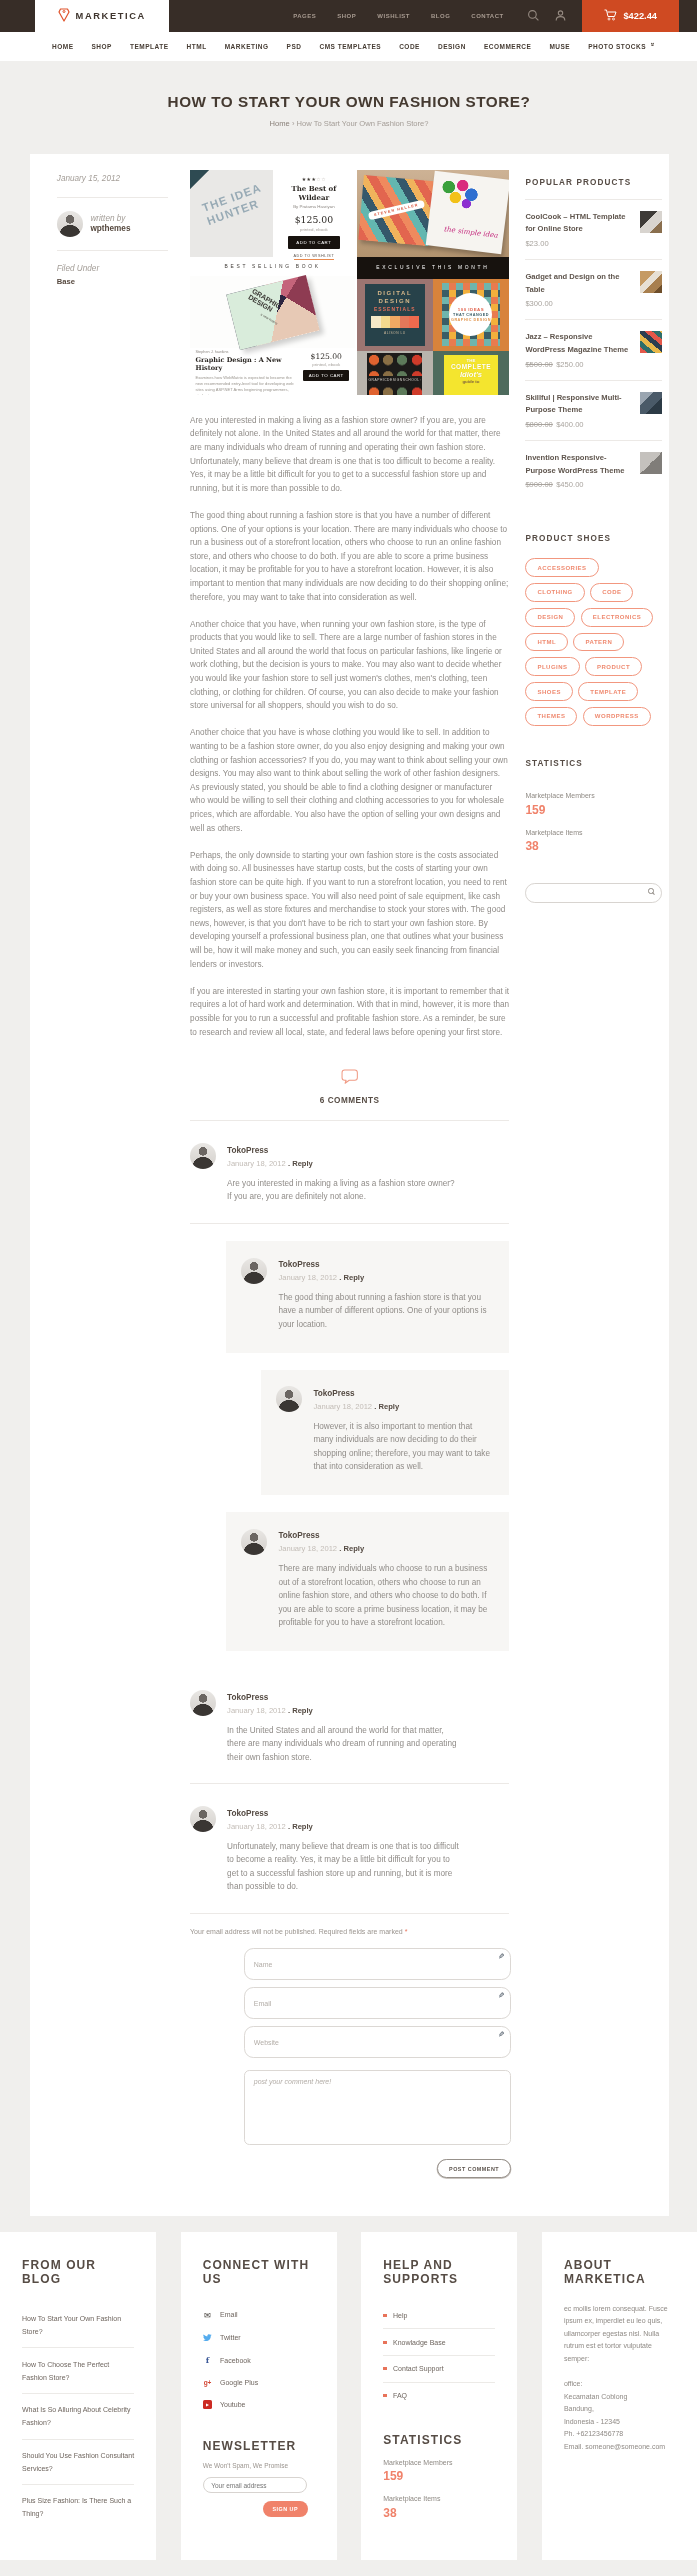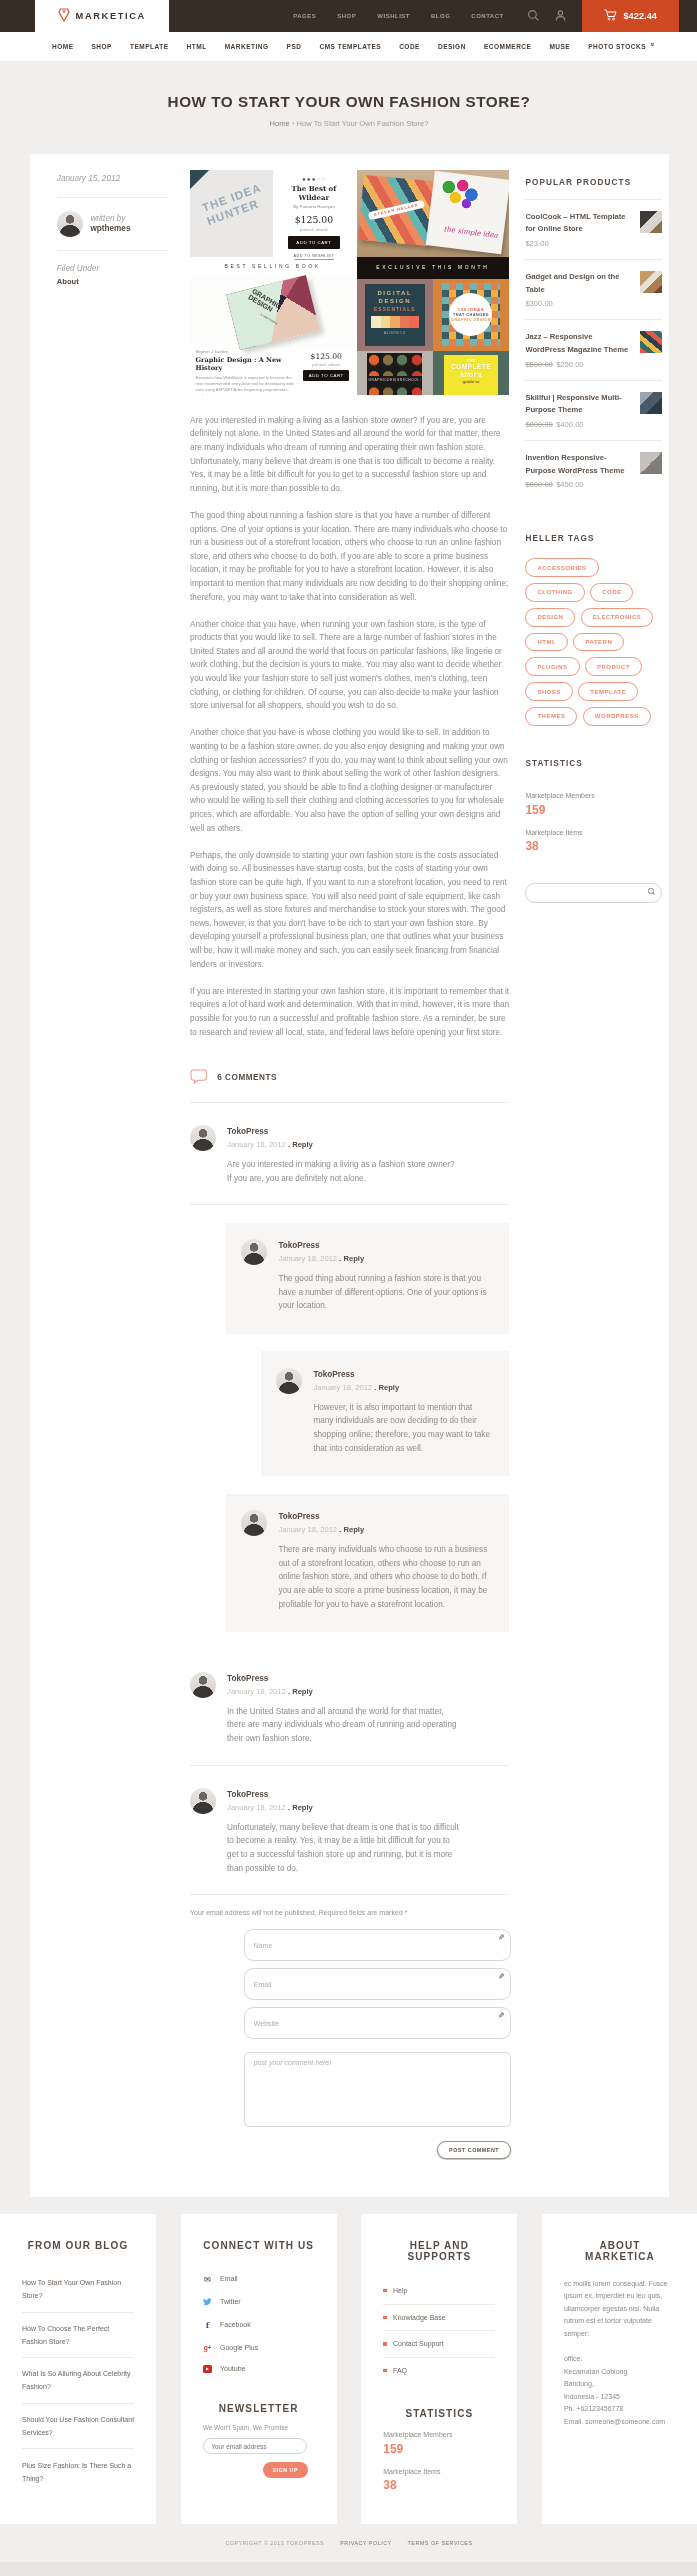--- a/index.html
+++ b/index.html
@@ -116,21 +116,21 @@
   .r-c4-cover { width:70%; height:52px; margin-top:4.4px; background:#f4e52e; text-align:center; padding-top:3.3px; }
   .c4, .c4b, .c4c, .c4d { display:block; color:#fff; font-weight:bold; text-shadow:0 0 1.1px #d6c51b; }
   .c4 { font-size:4.4px; } .c4b { font-size:6.5px; letter-spacing:0.5px; }
   .c4c { font-size:7.6px; font-style:italic; color:#fffef5; } .c4d { font-size:4.4px; color:#8a6f45; }
 
   
   .post-body { margin-top:18.5px; }
   .post-body p { font-size:8.2px; line-height:13.6px; color:#908c88; margin-bottom:13.6px; }
 
   
-  .section-head { display:flex; align-items:center; gap:9.8px; margin-top:30px; padding-bottom:15.3px; border-bottom:0.5px solid #ece9e6; }
+  .section-head { display:flex; align-items:center; gap:9.8px; margin-top:30px; padding-bottom:15.3px; border-bottom:0.5px solid #ece9e6;flex-direction:column; }
   .section-head .s-title { font-size:8.2px; font-weight:bold; letter-spacing:0.5px; color:#574d45; }
   .comment { display:flex; gap:11px; }
   .comment[data-level="1"] { padding:22px 0 19px; border-bottom:0.5px solid #ece9e6; }
   .comment[data-level="2"] { margin:17.4px 0 17.4px 36px; background:#f7f6f4; padding:16.3px 15.3px 21px; }
   .comment[data-level="3"] { margin:17.4px 0 17.4px 71px; background:#f7f6f4; padding:16.3px 15.3px 21px; }
   .c-author { font-weight:bold; font-size:8.2px; color:#544a42; padding-top:2.2px; }
   .c-meta { margin-top:4.4px; font-size:7.6px; }
   .c-date { color:#c3bdb7; }
   .c-sep { color:#544a42; font-weight:bold; }
   .c-reply { color:#544a42; font-weight:bold; cursor:pointer; }
@@ -171,21 +171,21 @@
   .stat-label { font-size:7px; color:#8f8a84; margin-top:12px; }
   .stat-value { font-size:12px; font-weight:bold; color:#f0826a; margin-top:3.3px; }
   .sb-search { position:relative; margin-top:30px; }
   .sb-search input { width:100%; height:19.6px; border:1.1px solid #d8d4d0; border-radius:9.8px; padding:0 22px 0 8.7px; outline:none; background:#fff; font-family:inherit; font-size:7px; }
   .mag { position:absolute; right:8.7px; top:5.4px; width:5.4px; height:5.4px; border:1.1px solid #8f8a84; border-radius:50%; }
   .mag::after { content:""; position:absolute; width:1.1px; height:3.3px; background:#8f8a84; right:-1.1px; bottom:-2.2px; transform:rotate(-45deg); }
 
   
   .site-footer { display:flex; gap:24.5px; margin-top:16.3px; }
   .f-col { flex:1; background:#fff; padding:26px 22px 30px; }
-  .f-title { font-size:10px; font-weight:bold; letter-spacing:1.1px; color:#564c45; margin-bottom:16.3px;text-align:center; }
+  .f-title { font-size:12px; font-weight:bold; letter-spacing:1.1px; color:#564c45; margin-bottom:16.3px; }
   .f-blog-item { display:block; font-size:7px; line-height:13px; color:#6e655e; padding:9.3px 0; cursor:pointer; }
   .f-blog-item + .f-blog-item { border-top:0.5px solid #eceae7; }
   .f-social { display:flex; align-items:center; gap:7.6px; padding:7px 0; font-size:7px; color:#6e655e; cursor:pointer; }
   .f-social .ico { width:9.8px; display:inline-flex; justify-content:center; }
   .env { font-size:8.2px; color:#45403b; }
   .fb { font-weight:bold; color:#3b5998; font-size:8.2px; font-family:"DejaVu Serif",serif; }
   .gp { font-weight:bold; color:#d34836; font-size:6.5px; }
   .yt { background:#cc2b23; color:#fff; font-size:3.8px; border-radius:1.6px; padding:1.6px 2.7px; }
   .f-newsletter { margin-top:23px; }
   .f-ns-note { font-size:6.5px; color:#9b958f; margin:9.8px 0 7.6px; }
@@ -283,21 +283,21 @@
     <hr class="rail-hr">
     <div class="author-row">
       <span class="avatar"></span>
       <span>
         <div class="written-by">written by</div>
         <div class="author-name">wpthemes</div>
       </span>
     </div>
     <hr class="rail-hr">
     <div class="filed-label">Filed Under</div>
-    <a class="filed-cat">About</a>
+    <a class="filed-cat">Base</a>
   </aside>
 
   <main>
 
     <div class="gallery">
       <div class="tile left">
         <div class="l-top">
           <div class="l-photo">
             <span class="idea-wrap">THE IDEA HUNTER</span>
           </div>
@@ -554,21 +554,21 @@
             <span class="sp-name">Invention Responsive-Purpose WordPress Theme</span>
             <div class="sp-prices">
               <span class="sp-old">$900.00</span><span class="sp-new">$450.00</span>
             </div>
           </span>
           <span class="sp-thumb"></span>
         </div>
       </div>
 
     <div class="sb-block">
-      <div class="sb-title">HELLER TAGS</div>
+      <div class="sb-title">PRODUCT SHOES</div>
       <div class="tags-cloud">
 
       <span class="tag-pill">ACCESSORIES</span>
           <span class="tag-pill">CLOTHING</span>
           <span class="tag-pill">CODE</span>
           <span class="tag-pill">DESIGN</span>
           <span class="tag-pill">ELECTRONICS</span>
           <span class="tag-pill">HTML</span>
           <span class="tag-pill">PATERN</span>
           <span class="tag-pill">PLUGINS</span>

